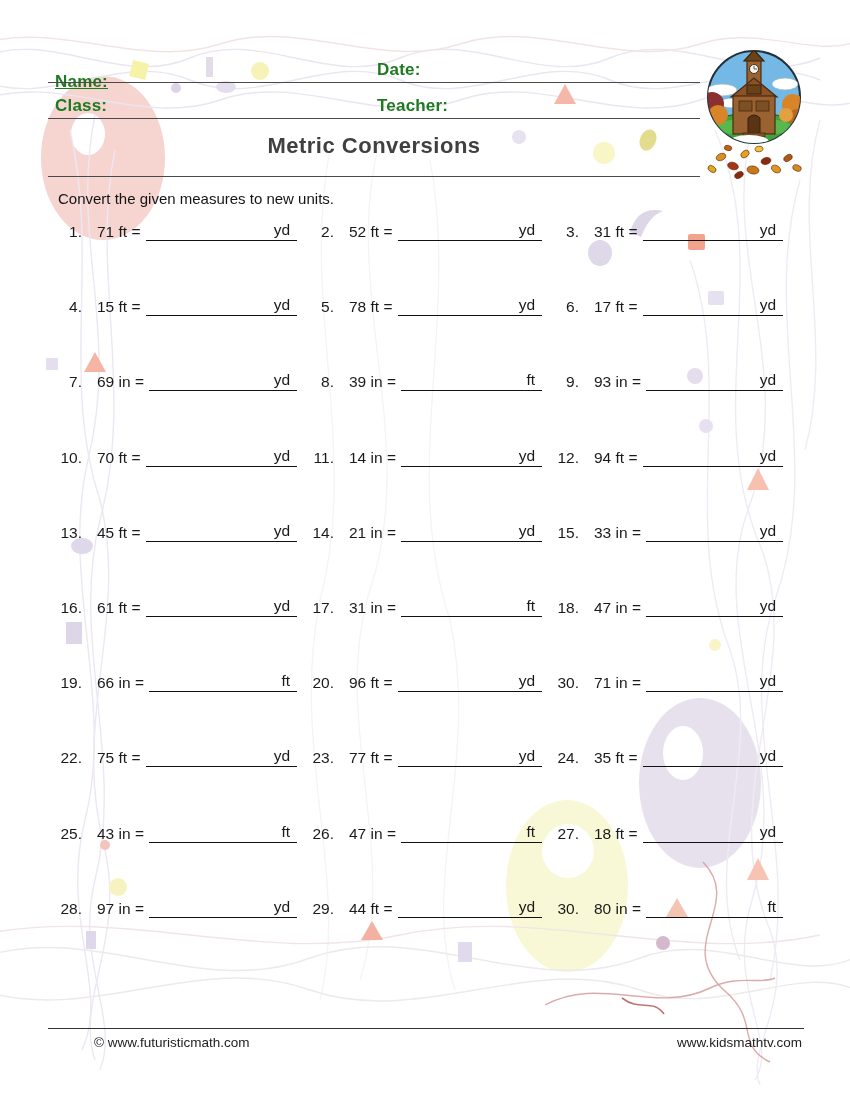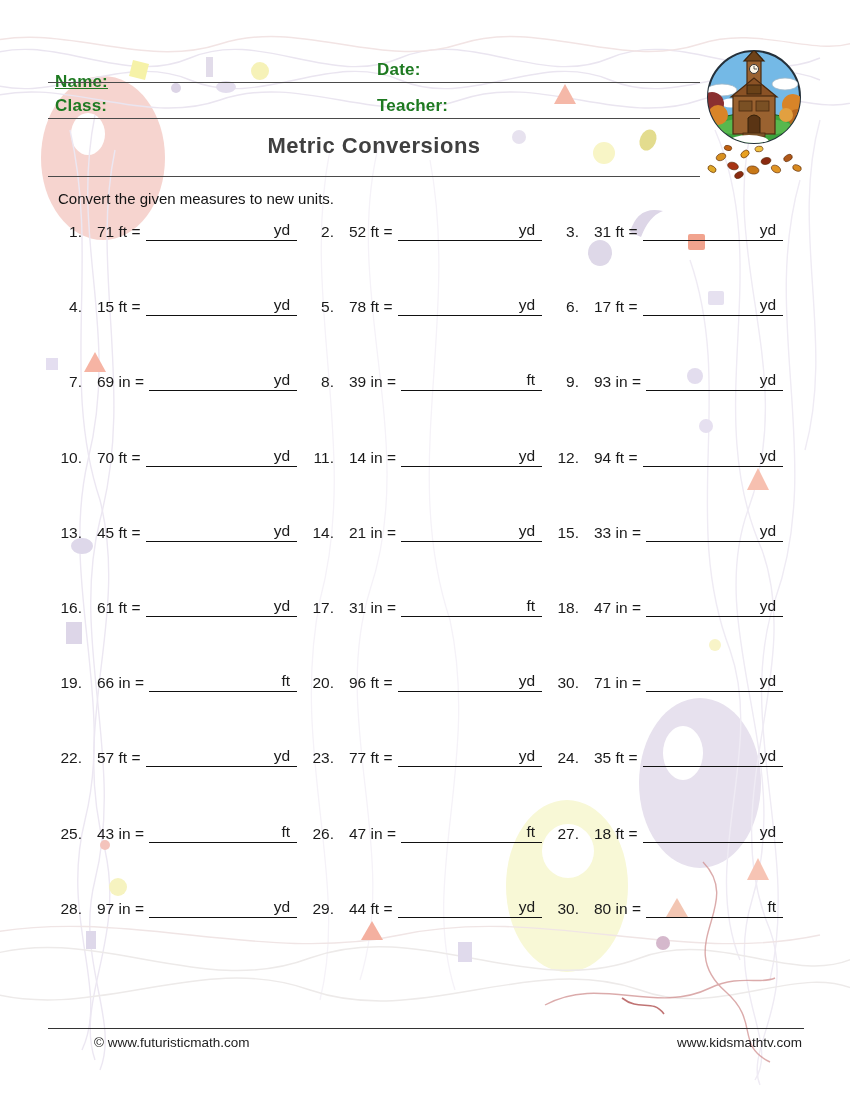--- a/index.html
+++ b/index.html
@@ -303,21 +303,21 @@
     </div>
 
     <div class="prob">
       <span class="pnum">30.</span>
       <span class="pq">71 in =</span>
       <span class="pblank"><span class="punit">yd</span></span>
     </div>
 
     <div class="prob">
       <span class="pnum">22.</span>
-      <span class="pq">57 ft =</span>
+      <span class="pq">75 ft =</span>
       <span class="pblank"><span class="punit">yd</span></span>
     </div>
 
     <div class="prob">
       <span class="pnum">23.</span>
       <span class="pq">77 ft =</span>
       <span class="pblank"><span class="punit">yd</span></span>
     </div>
 
     <div class="prob">

